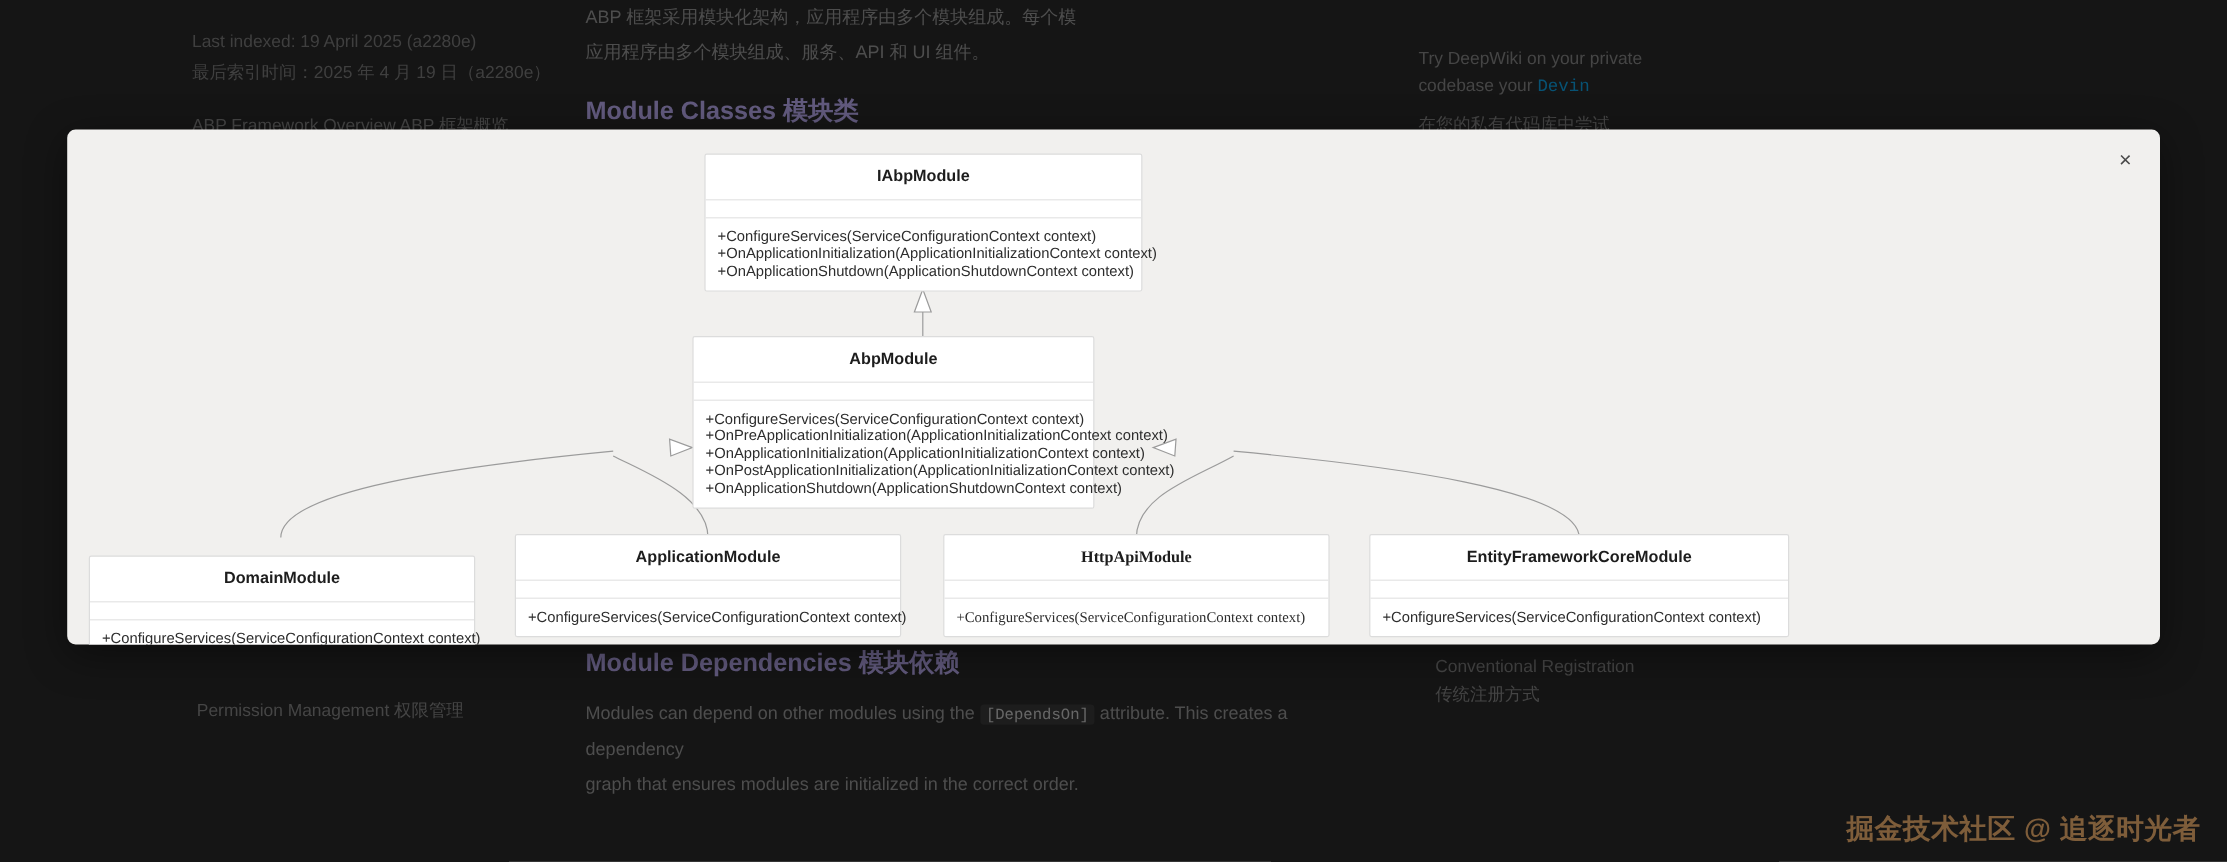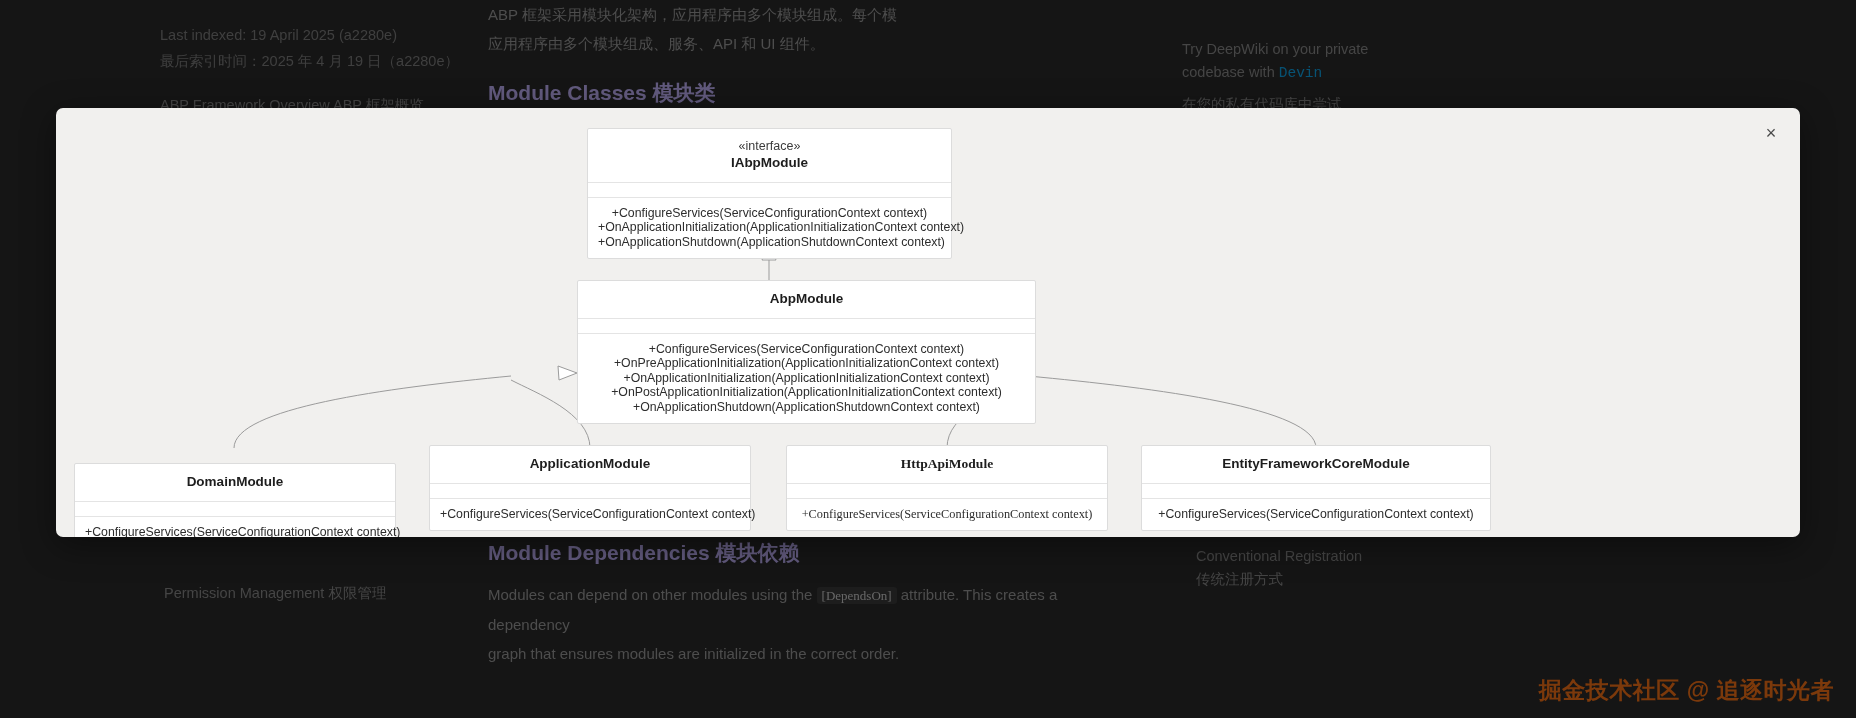--- a/index.html
+++ b/index.html
@@ -22,41 +22,41 @@
 
   .bg-left { left: 160px; top: 22px; width: 280px; }
   .bg-line { font-size: 14.5px; line-height: 26px; color: #8a8a8a; white-space: nowrap; }
   .bg-line.dim { color: #7e7e7e; }
   .bg-gap { height: 18px; }
 
   .bg-center { left: 488px; top: 0px; width: 600px; }
   .bg-body { font-size: 15px; line-height: 29px; color: #9a9a9a; }
   .bg-h2 { font-size: 21px; line-height: 34px; color: #c4b5fd; font-weight: 600; }
   .bg-code {
-    font-family: Liberation Serif, serif;
+    font-family: Liberation Mono, monospace;
     font-size: 13px;
     background: #3a3a3a;
     color: #cfcfcf;
     padding: 1px 5px;
     border-radius: 3px;
   }
 
   .bg-right { left: 1182px; top: 38px; width: 220px; }
   .bg-right .bg-line { font-size: 14.5px; line-height: 23px; white-space: normal; }
   .link-accent { color: #0ea5e9; font-family: Liberation Mono, monospace; }
 
   .bg-nav { position: absolute; left: 164px; }
   .bg-nav .bg-line { font-size: 14.5px; line-height: 47px; }
 
   .bg-right-2 { position: absolute; left: 1196px; top: 545px; width: 260px; }
   .bg-right-2 .bg-line { line-height: 23px; font-size: 14.5px; }
 
   .watermark {
     position: absolute; right: 22px; bottom: 12px;
-    font-size: 23px; font-weight: 700; color: #f97316;
+    font-size: 23px; font-weight: 700; color: #fdba74;
     letter-spacing: 0.5px;
     white-space: nowrap;
   }
 
   
   .overlay { position: absolute; inset: 0; background: rgba(0,0,0,0.50); }
 
   .modal {
     position: absolute;
     left: 56px; top: 108px;
@@ -102,21 +102,20 @@
     font-size: 13.5px; color: #1d1d1d; font-weight: 700;
     line-height: 18px;
   }
   .uml-attrs { height: 15px; border-bottom: 1px solid #e4e4e4; }
   .uml-methods { padding: 8px 10px 9px; }
   .uml-method {
     font-size: 12.3px;
     color: #2d2d2d;
     line-height: 14.4px;
     white-space: nowrap;
-    text-align: center;
   }
 </style>
 </head>
 <body>
 
 <div id="root">
 
   <div class="page-bg">
 
     <div class="bg-col bg-left">
@@ -149,21 +148,21 @@
       <div style="height:10px"></div>
       <div class="bg-body">
         <span>Modules can depend on other modules using the </span><span class="bg-code">[DependsOn]</span><span> attribute. This creates a dependency</span>
       </div>
       <div class="bg-body">graph that ensures modules are initialized in the correct order.</div>
     </div>
 
     <div class="bg-col bg-right">
       <div class="bg-line">Try DeepWiki on your private</div>
       <div class="bg-line">
-        <span>codebase with </span><span class="link-accent">Devin</span>
+        <span>codebase your </span><span class="link-accent">Devin</span>
       </div>
       <div style="height:8px"></div>
       <div class="bg-line">在您的私有代码库中尝试</div>
       <div class="bg-line">DeepWiki，与 Devin 一起</div>
     </div>
 
     <div class="bg-right-2">
       <div class="bg-line">Conventional Registration</div>
       <div class="bg-line">传统注册方式</div>
     </div>
@@ -190,32 +189,31 @@
         <path d="M 534 340 C 534 305 480 285 455 272" fill="none" stroke="#9b9b9b" stroke-width="1"></path>
 
         <path d="M 891 340 C 891 305 940 290 972 272" fill="none" stroke="#9b9b9b" stroke-width="1"></path>
         <polygon points="905,265 924,258 923,272" fill="#ffffff" stroke="#9b9b9b" stroke-width="1"></polygon>
 
         <path d="M 1260 340 C 1260 300 1100 280 972 268" fill="none" stroke="#9b9b9b" stroke-width="1"></path>
       </svg>
 
       <div class="uml-box" style="left:531px; top:20px; width:365px;">
         <div class="uml-title">
-          <span class="uml-stereotype">«interface»</span>
           <span class="uml-name">IAbpModule</span>
         </div>
         <div class="uml-attrs"></div>
         <div class="uml-methods">
           <div class="uml-method">+ConfigureServices(ServiceConfigurationContext context)</div>
           <div class="uml-method">+OnApplicationInitialization(ApplicationInitializationContext context)</div>
           <div class="uml-method">+OnApplicationShutdown(ApplicationShutdownContext context)</div>
         </div>
       </div>
 
-      <div class="uml-box" style="left:521px; top:172px; width:459px;">
+      <div class="uml-box" style="left:521px; top:172px; width:335px;">
         <div class="uml-title">
           <span class="uml-name">AbpModule</span>
         </div>
         <div class="uml-attrs"></div>
         <div class="uml-methods">
           <div class="uml-method">+ConfigureServices(ServiceConfigurationContext context)</div>
           <div class="uml-method">+OnPreApplicationInitialization(ApplicationInitializationContext context)</div>
           <div class="uml-method">+OnApplicationInitialization(ApplicationInitializationContext context)</div>
           <div class="uml-method">+OnPostApplicationInitialization(ApplicationInitializationContext context)</div>
           <div class="uml-method">+OnApplicationShutdown(ApplicationShutdownContext context)</div>

